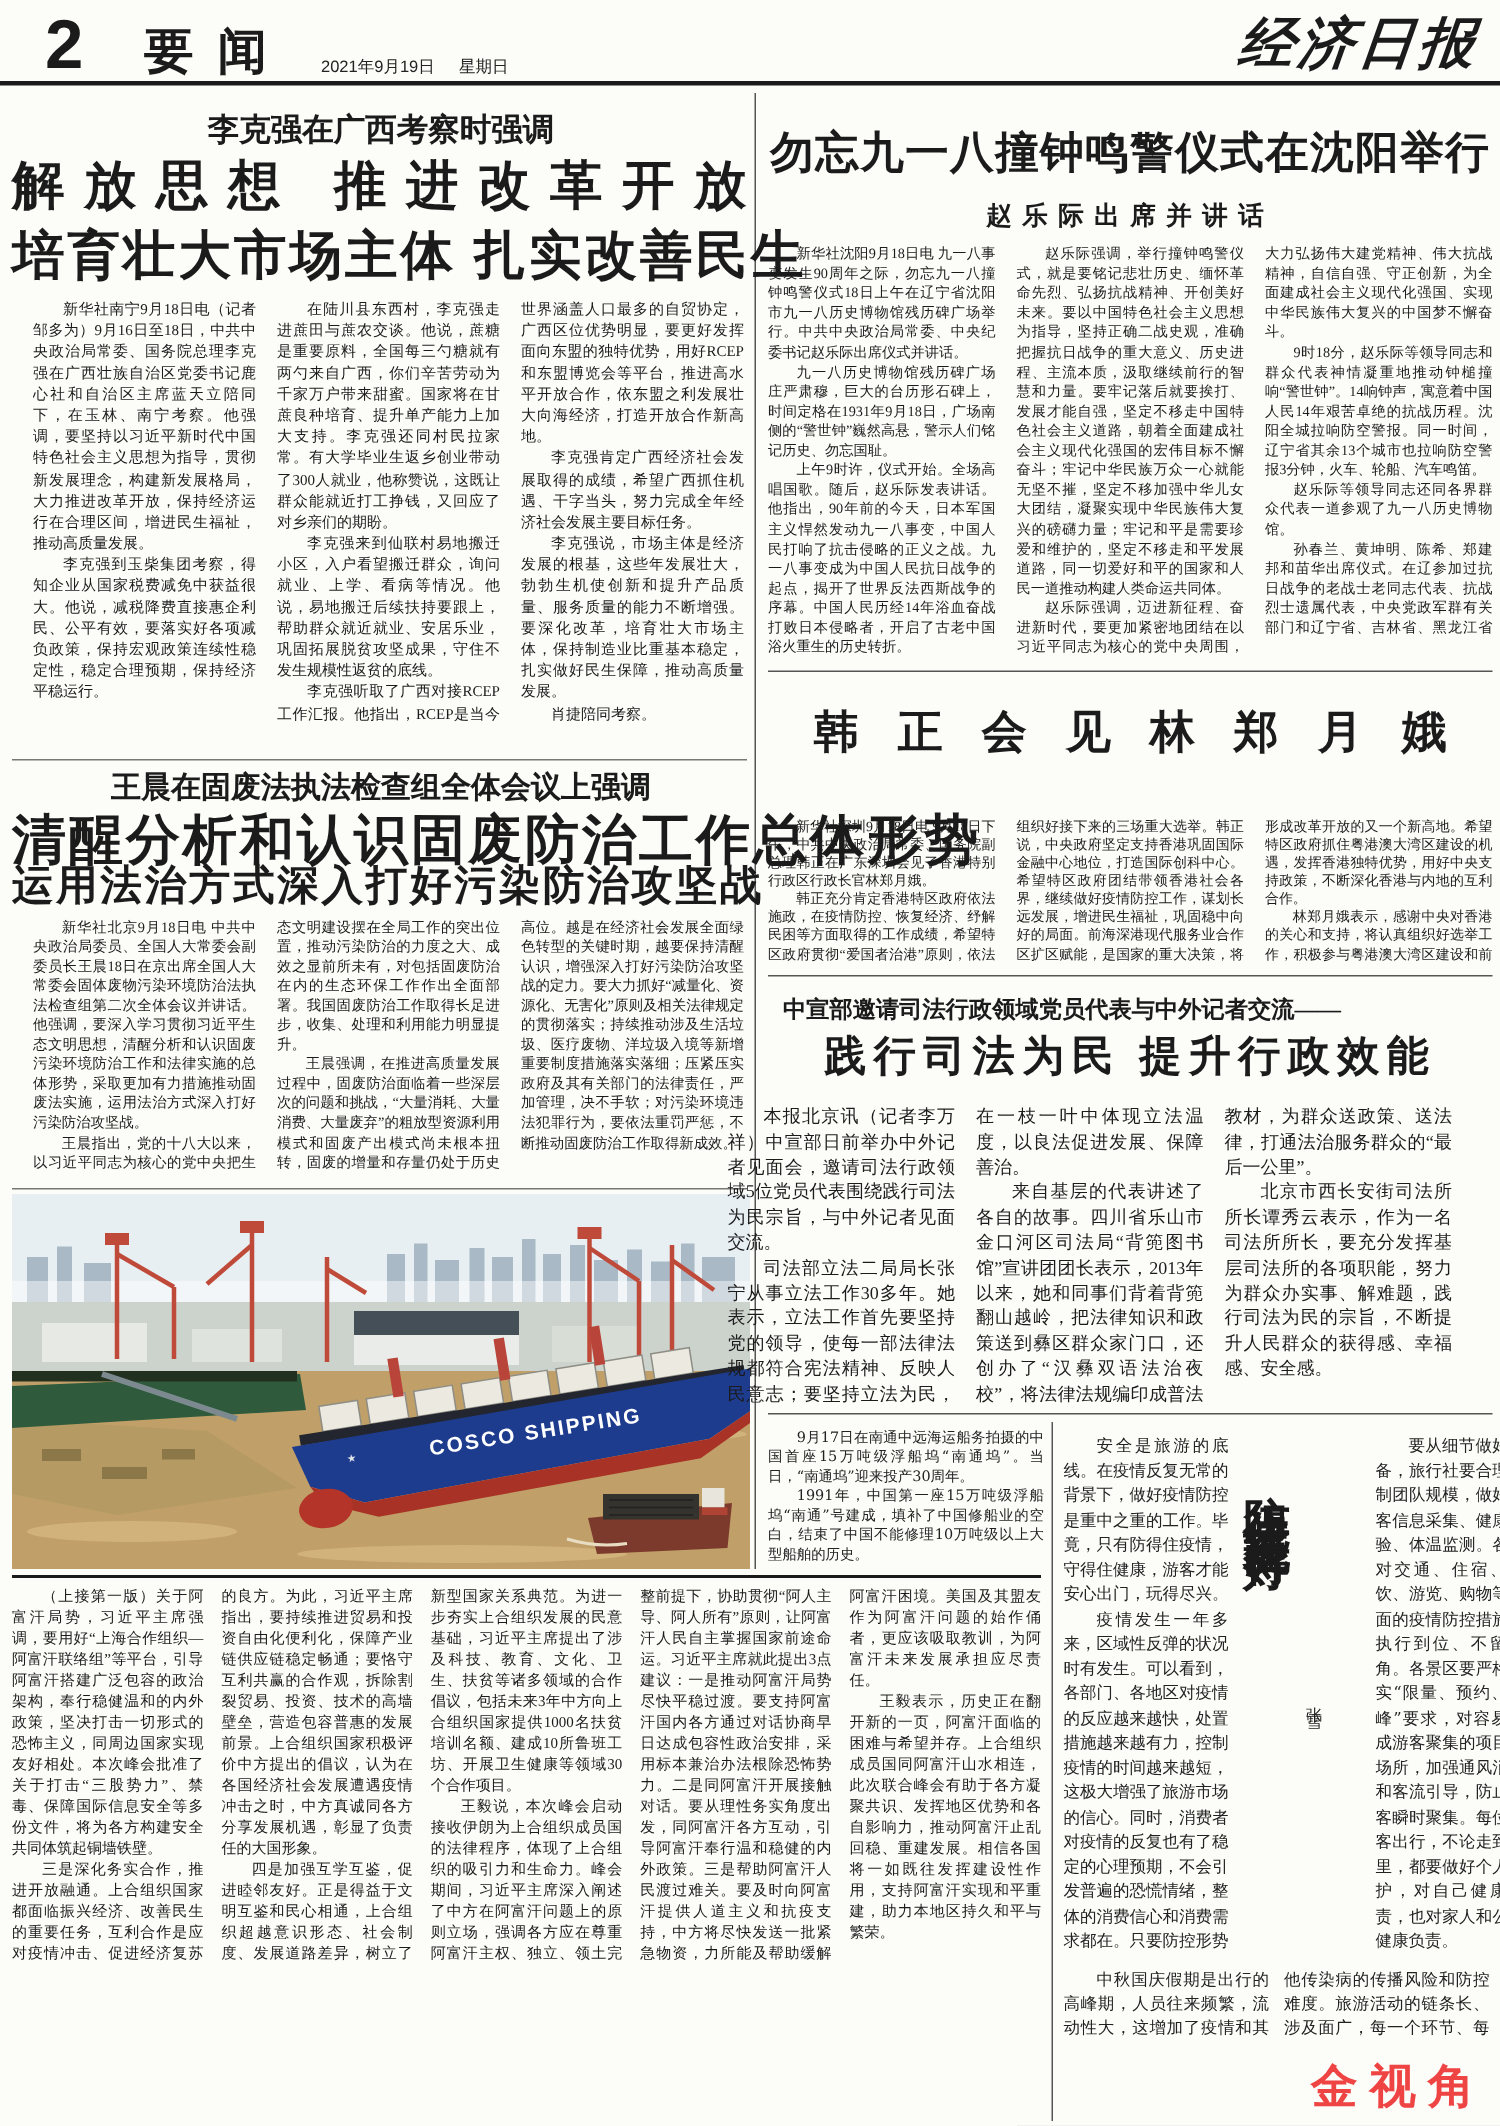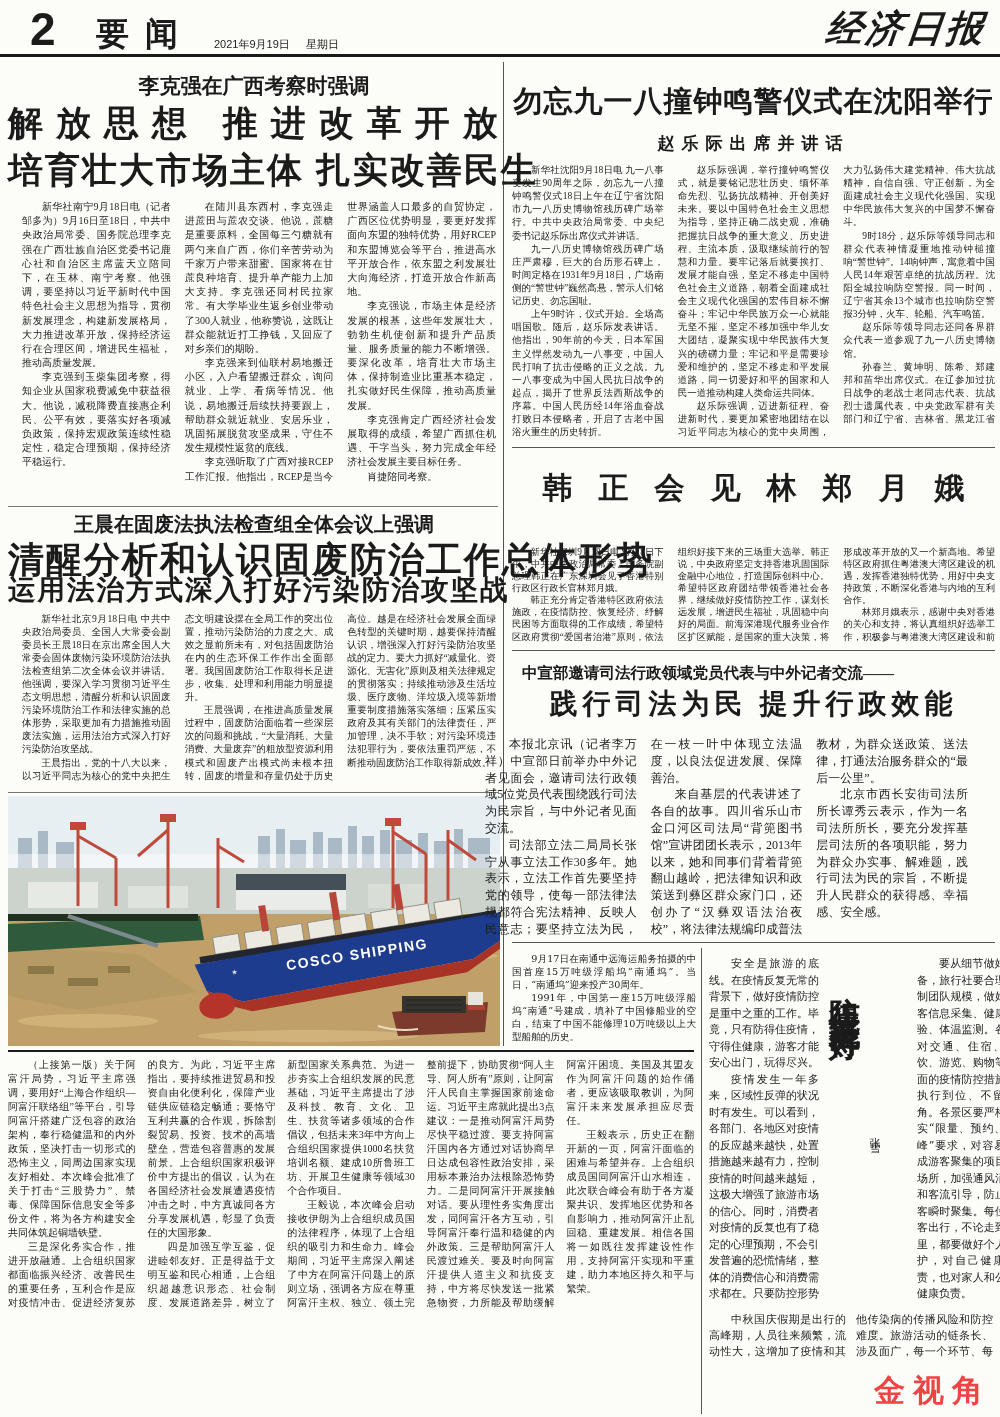--- a/index.html
+++ b/index.html
@@ -52,22 +52,22 @@
   <div>
     <div class="abs serif kicker center" style="left:8px;top:72px;width:492px;font-size:21px;">李克强在广西考察时强调</div>
     <div class="abs sans headline center" style="left:8px;top:100px;width:492px;font-size:35px;letter-spacing:13px;">解放思想 推进改革开放</div>
     <div class="abs sans headline center" style="left:8px;top:147px;width:492px;font-size:35px;letter-spacing:2px;">培育壮大市场主体 扎实改善民生</div>
     <div class="abs cols" style="left:22px;top:200px;width:474px;height:300px;column-count:3;font-size:10px;line-height:1.42;">
         <p>新华社南宁9月18日电（记者邹多为）9月16日至18日，中共中央政治局常委、国务院总理李克强在广西壮族自治区党委书记鹿心社和自治区主席蓝天立陪同下，在玉林、南宁考察。他强调，要坚持以习近平新时代中国特色社会主义思想为指导，贯彻新发展理念，构建新发展格局，大力推进改革开放，保持经济运行在合理区间，增进民生福祉，推动高质量发展。</p>
         <p>李克强到玉柴集团考察，得知企业从国家税费减免中获益很大。他说，减税降费直接惠企利民、公平有效，要落实好各项减负政策，保持宏观政策连续性稳定性，稳定合理预期，保持经济平稳运行。</p>
         <p>在陆川县东西村，李克强走进蔗田与蔗农交谈。他说，蔗糖是重要原料，全国每三勺糖就有两勺来自广西，你们辛苦劳动为千家万户带来甜蜜。国家将在甘蔗良种培育、提升单产能力上加大支持。李克强还同村民拉家常。有大学毕业生返乡创业带动了300人就业，他称赞说，这既让群众能就近打工挣钱，又回应了对乡亲们的期盼。</p>
         <p>李克强来到仙联村易地搬迁小区，入户看望搬迁群众，询问就业、上学、看病等情况。他说，易地搬迁后续扶持要跟上，帮助群众就近就业、安居乐业，巩固拓展脱贫攻坚成果，守住不发生规模性返贫的底线。</p>
         <p>李克强听取了广西对接RCEP工作汇报。他指出，RCEP是当今世界涵盖人口最多的自贸协定，广西区位优势明显，要更好发挥面向东盟的独特优势，用好RCEP和东盟博览会等平台，推进高水平开放合作，依东盟之利发展壮大向海经济，打造开放合作新高地。</p>
+        <p>李克强肯定广西经济社会发展取得的成绩，希望广西抓住机遇、干字当头，努力完成全年经济社会发展主要目标任务。</p>
         <p>李克强说，市场主体是经济发展的根基，这些年发展壮大，勃勃生机使创新和提升产品质量、服务质量的能力不断增强。要深化改革，培育壮大市场主体，保持制造业比重基本稳定，扎实做好民生保障，推动高质量发展。</p>
-        <p>李克强肯定广西经济社会发展取得的成绩，希望广西抓住机遇、干字当头，努力完成全年经济社会发展主要目标任务。</p>
         <p>肖捷陪同考察。</p>
       </div>
   </div>
 
   <div>
     <div class="abs serif kicker center" style="left:8px;top:511px;width:492px;font-size:20px;">王晨在固废法执法检查组全体会议上强调</div>
     <div class="abs sans headline center" style="left:8px;top:536px;width:492px;font-size:36px;letter-spacing:2px;">清醒分析和认识固废防治工作总体形势</div>
     <div class="abs sans headline center" style="left:8px;top:572px;width:492px;font-size:27.5px;letter-spacing:2px;">运用法治方式深入打好污染防治攻坚战</div>
     <div class="abs cols" style="left:22px;top:612px;width:474px;height:174px;column-count:3;font-size:9.6px;line-height:1.36;">
         <p>新华社北京9月18日电 中共中央政治局委员、全国人大常委会副委员长王晨18日在京出席全国人大常委会固体废物污染环境防治法执法检查组第二次全体会议并讲话。他强调，要深入学习贯彻习近平生态文明思想，清醒分析和认识固废污染环境防治工作和法律实施的总体形势，采取更加有力措施推动固废法实施，运用法治方式深入打好污染防治攻坚战。</p>

